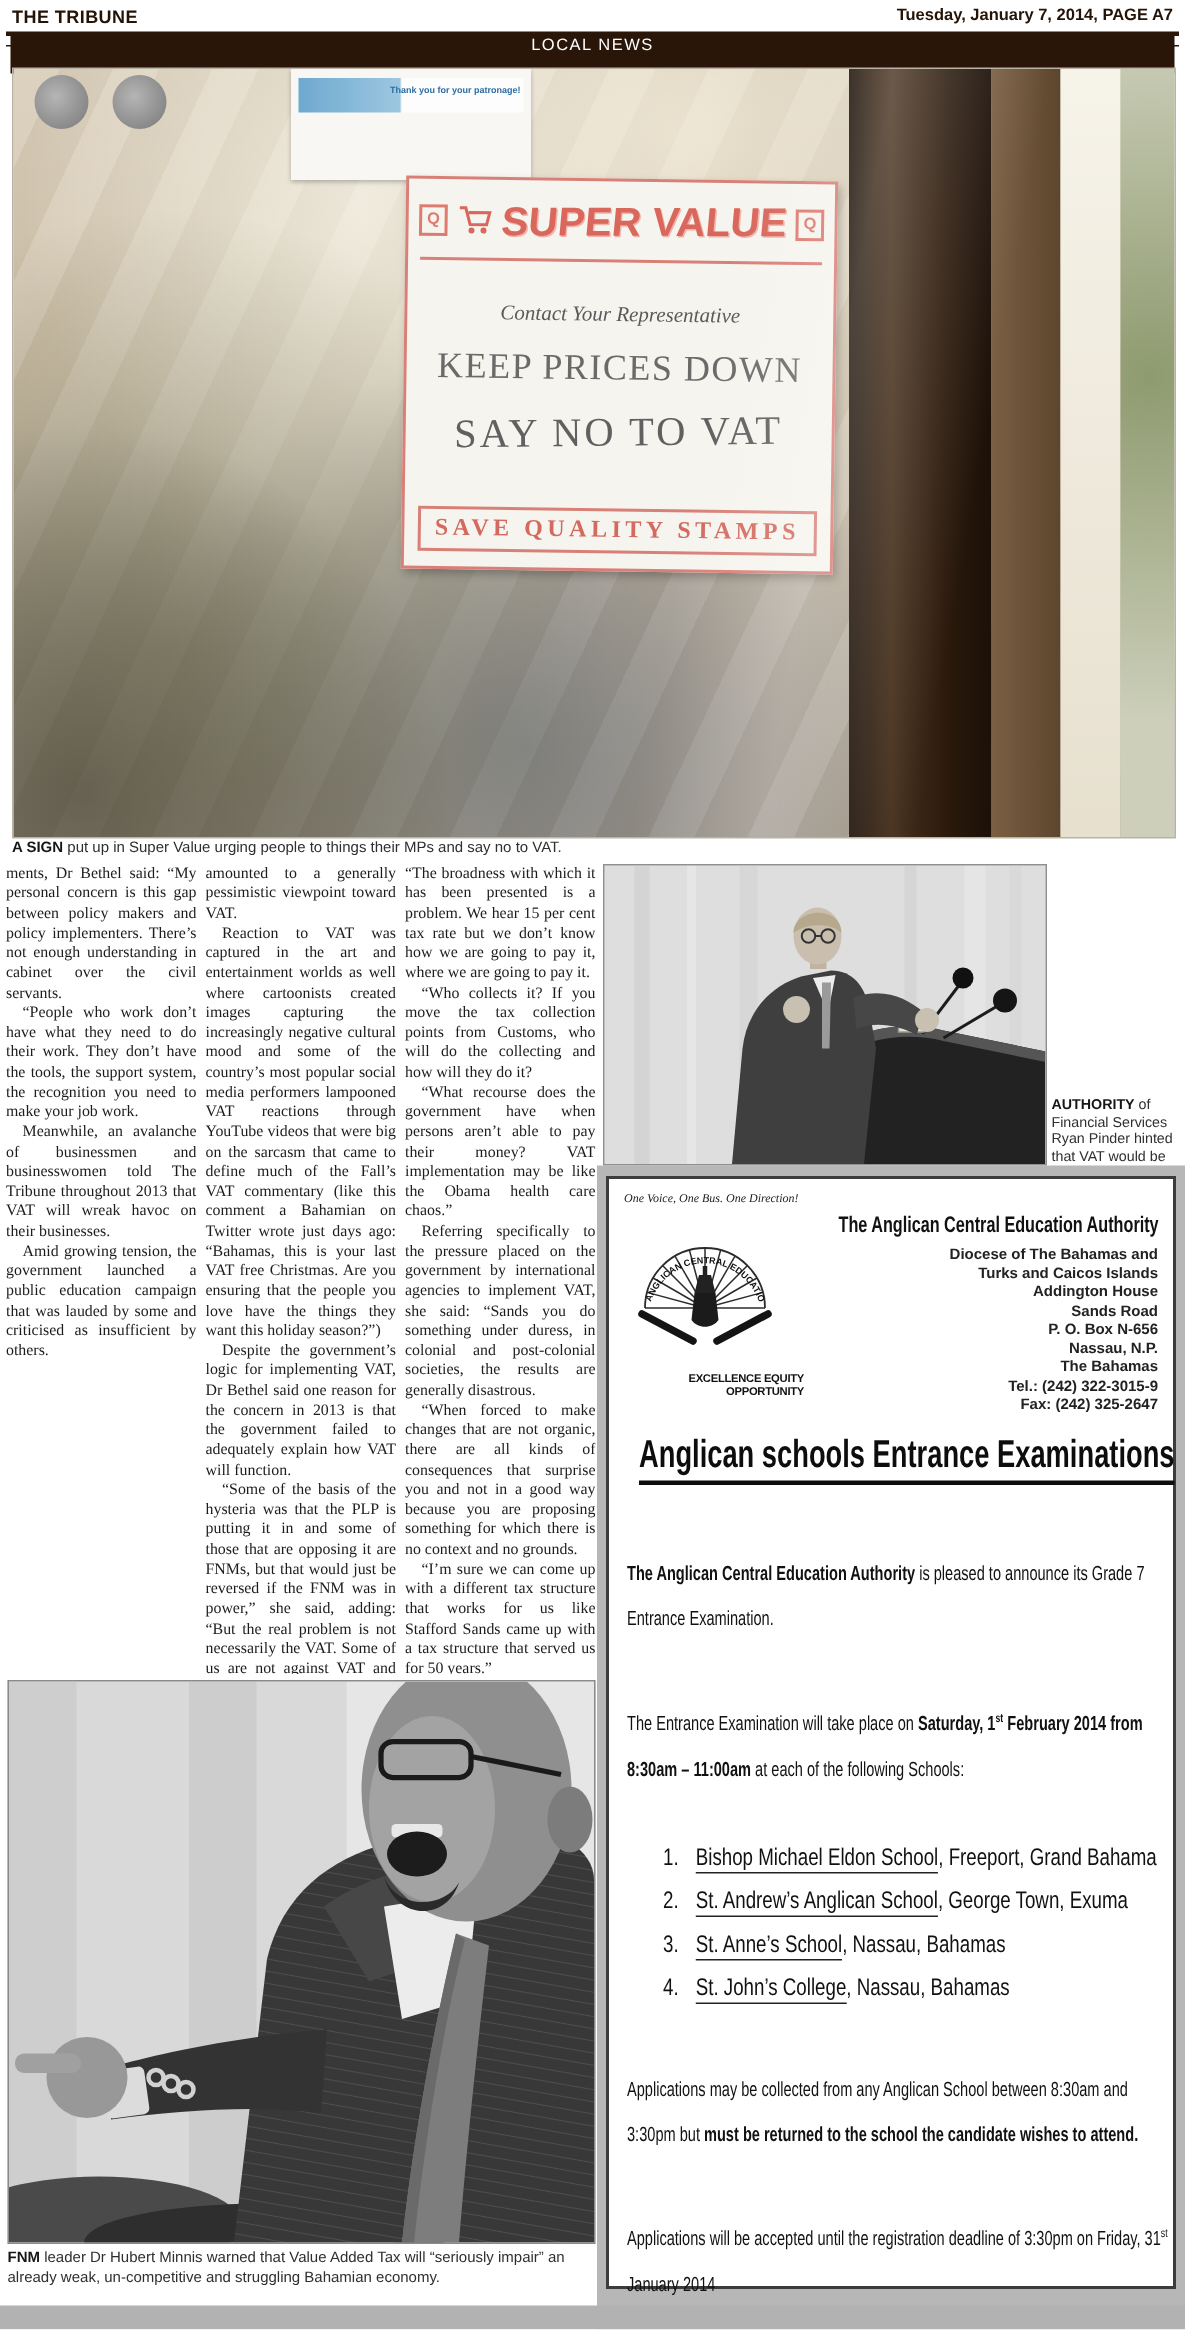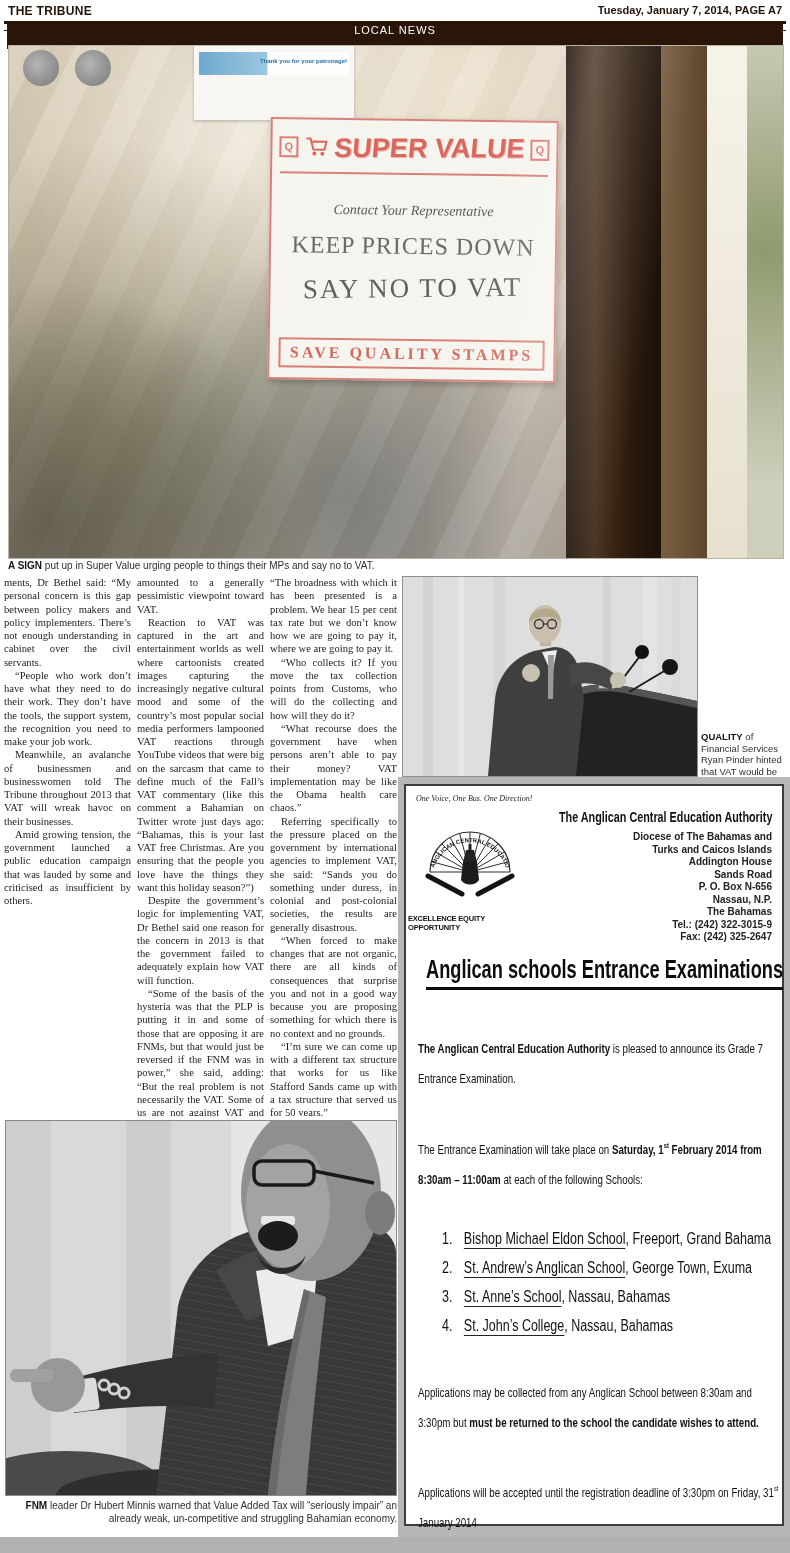--- a/index.html
+++ b/index.html
@@ -58,39 +58,39 @@
   .sign .sayno{position:absolute;left:0;right:0;top:152px;text-align:center;
         font-family:"Liberation Serif",serif;font-size:27px;color:#606060;letter-spacing:2px;transform:rotate(-1.4deg);}
   .sign .footerstrip{position:absolute;left:9px;right:9px;bottom:10px;height:26px;border:2px solid #d88077;
         text-align:center;font-family:"Liberation Serif",serif;font-weight:bold;font-size:16px;color:#d4695f;
         letter-spacing:3px;line-height:26px;}
 
   
   .cap{font-size:10px;line-height:12.5px;color:#2f2f2f;}
   .cap b{color:#161616;}
   .cap1{top:560px;left:8px;width:520px;}
-  .bcap{top:1500px;left:5px;width:392px;text-align:right;}
+  .bcap{top:1500px;left:5px;width:392px;}
   .mcap{top:731px;left:701px;width:86px;font-size:9.5px;line-height:11.5px;}
 
   
   .col{top:576px;width:127px;height:540px;overflow:hidden;text-align:justify;
        font-family:"Liberation Serif",serif;font-size:10.6px;line-height:13.25px;color:#1c1c1c;}
   .col p{margin:0;}
   .col p + p{text-indent:11px;}
 
   
   .mphoto{top:576px;left:402px;width:294px;height:199px;border:1px solid #8f8f8f;overflow:hidden;background:#e3e3e3;}
 
   
   .adgrey{top:777px;left:398px;width:392px;height:776px;background:#b7b7b7;}
   .adbox{top:784px;left:404px;width:380px;height:742px;background:#fff;border:2px solid #3c3c3c;box-sizing:border-box;}
   .adbox .motto{position:absolute;left:10px;top:8px;font-family:"Liberation Serif",serif;
         font-style:italic;font-size:8px;color:#222;}
   .adbox .logo{position:absolute;left:16px;top:22px;}
-  .adbox .tagline{position:absolute;left:2px;top:128px;width:128px;text-align:left;
+  .adbox .tagline{position:absolute;left:2px;top:128px;width:128px;text-align:right;
         font-size:7.5px;font-weight:bold;letter-spacing:-.2px;color:#111;}
   .adbox .orgname{position:absolute;right:10px;top:22px;font-size:15px;font-weight:bold;color:#111;
         transform:scaleX(.72);transform-origin:right top;white-space:nowrap;}
   .adbox .addr{position:absolute;right:10px;top:45px;text-align:right;font-size:10px;font-weight:bold;
         color:#222;line-height:12.5px;}
   .adbox .headline{position:absolute;left:20px;top:168px;font-size:26px;font-weight:bold;color:#0d0d0d;
         transform:scaleX(.7);transform-origin:left top;white-space:nowrap;}
   .adbox .headline span{border-bottom:3px solid #0d0d0d;padding-bottom:3px;}
   .adtext{position:absolute;left:12px;width:505px;font-size:13.5px;line-height:30px;color:#111;
         transform:scaleX(.72);transform-origin:left top;}
@@ -203,21 +203,21 @@
       <path d="M145,78 L151,78 L150,122 L145,122 Z" fill="#9a9a9a"></path>
       <rect x="137" y="60" width="11" height="9" fill="#c0b4a0"></rect>
       <ellipse cx="142" cy="47" rx="16" ry="19" fill="#cabfae"></ellipse>
       <path d="M126,45 C126,28 158,26 158,45 C152,38 134,38 126,45 Z" fill="#b5a88d"></path>
       <circle cx="136" cy="47" r="4.5" fill="none" stroke="#333" stroke-width="1.3"></circle>
       <circle cx="149" cy="47" r="4.5" fill="none" stroke="#333" stroke-width="1.3"></circle>
       <line x1="140" y1="47" x2="145" y2="47" stroke="#333" stroke-width="1.3"></line>
     </svg>
   </div>
   <div class="abs cap mcap">
-    <b>QUALITY</b><span> of Financial Services Ryan Pinder hinted that VAT would be brought on stream</span>
+    <b>AUTHORITY</b><span> of Financial Services Ryan Pinder hinted that VAT would be brought on stream</span>
   </div>
 
   <div class="abs adgrey"></div>
   <div class="abs adbox">
     <div class="motto">One Voice, One Bus. One Direction!</div>
 
     <svg class="logo" width="96" height="102" viewBox="0 0 96 102" xmlns="http://www.w3.org/2000/svg" xmlns:xlink="http://www.w3.org/1999/xlink">
       <g stroke="#2c2c2c" stroke-width="1">
         <line x1="48" y1="64" x2="8" y2="64"></line>
           <line x1="48" y1="64" x2="9.4" y2="53.6"></line>

